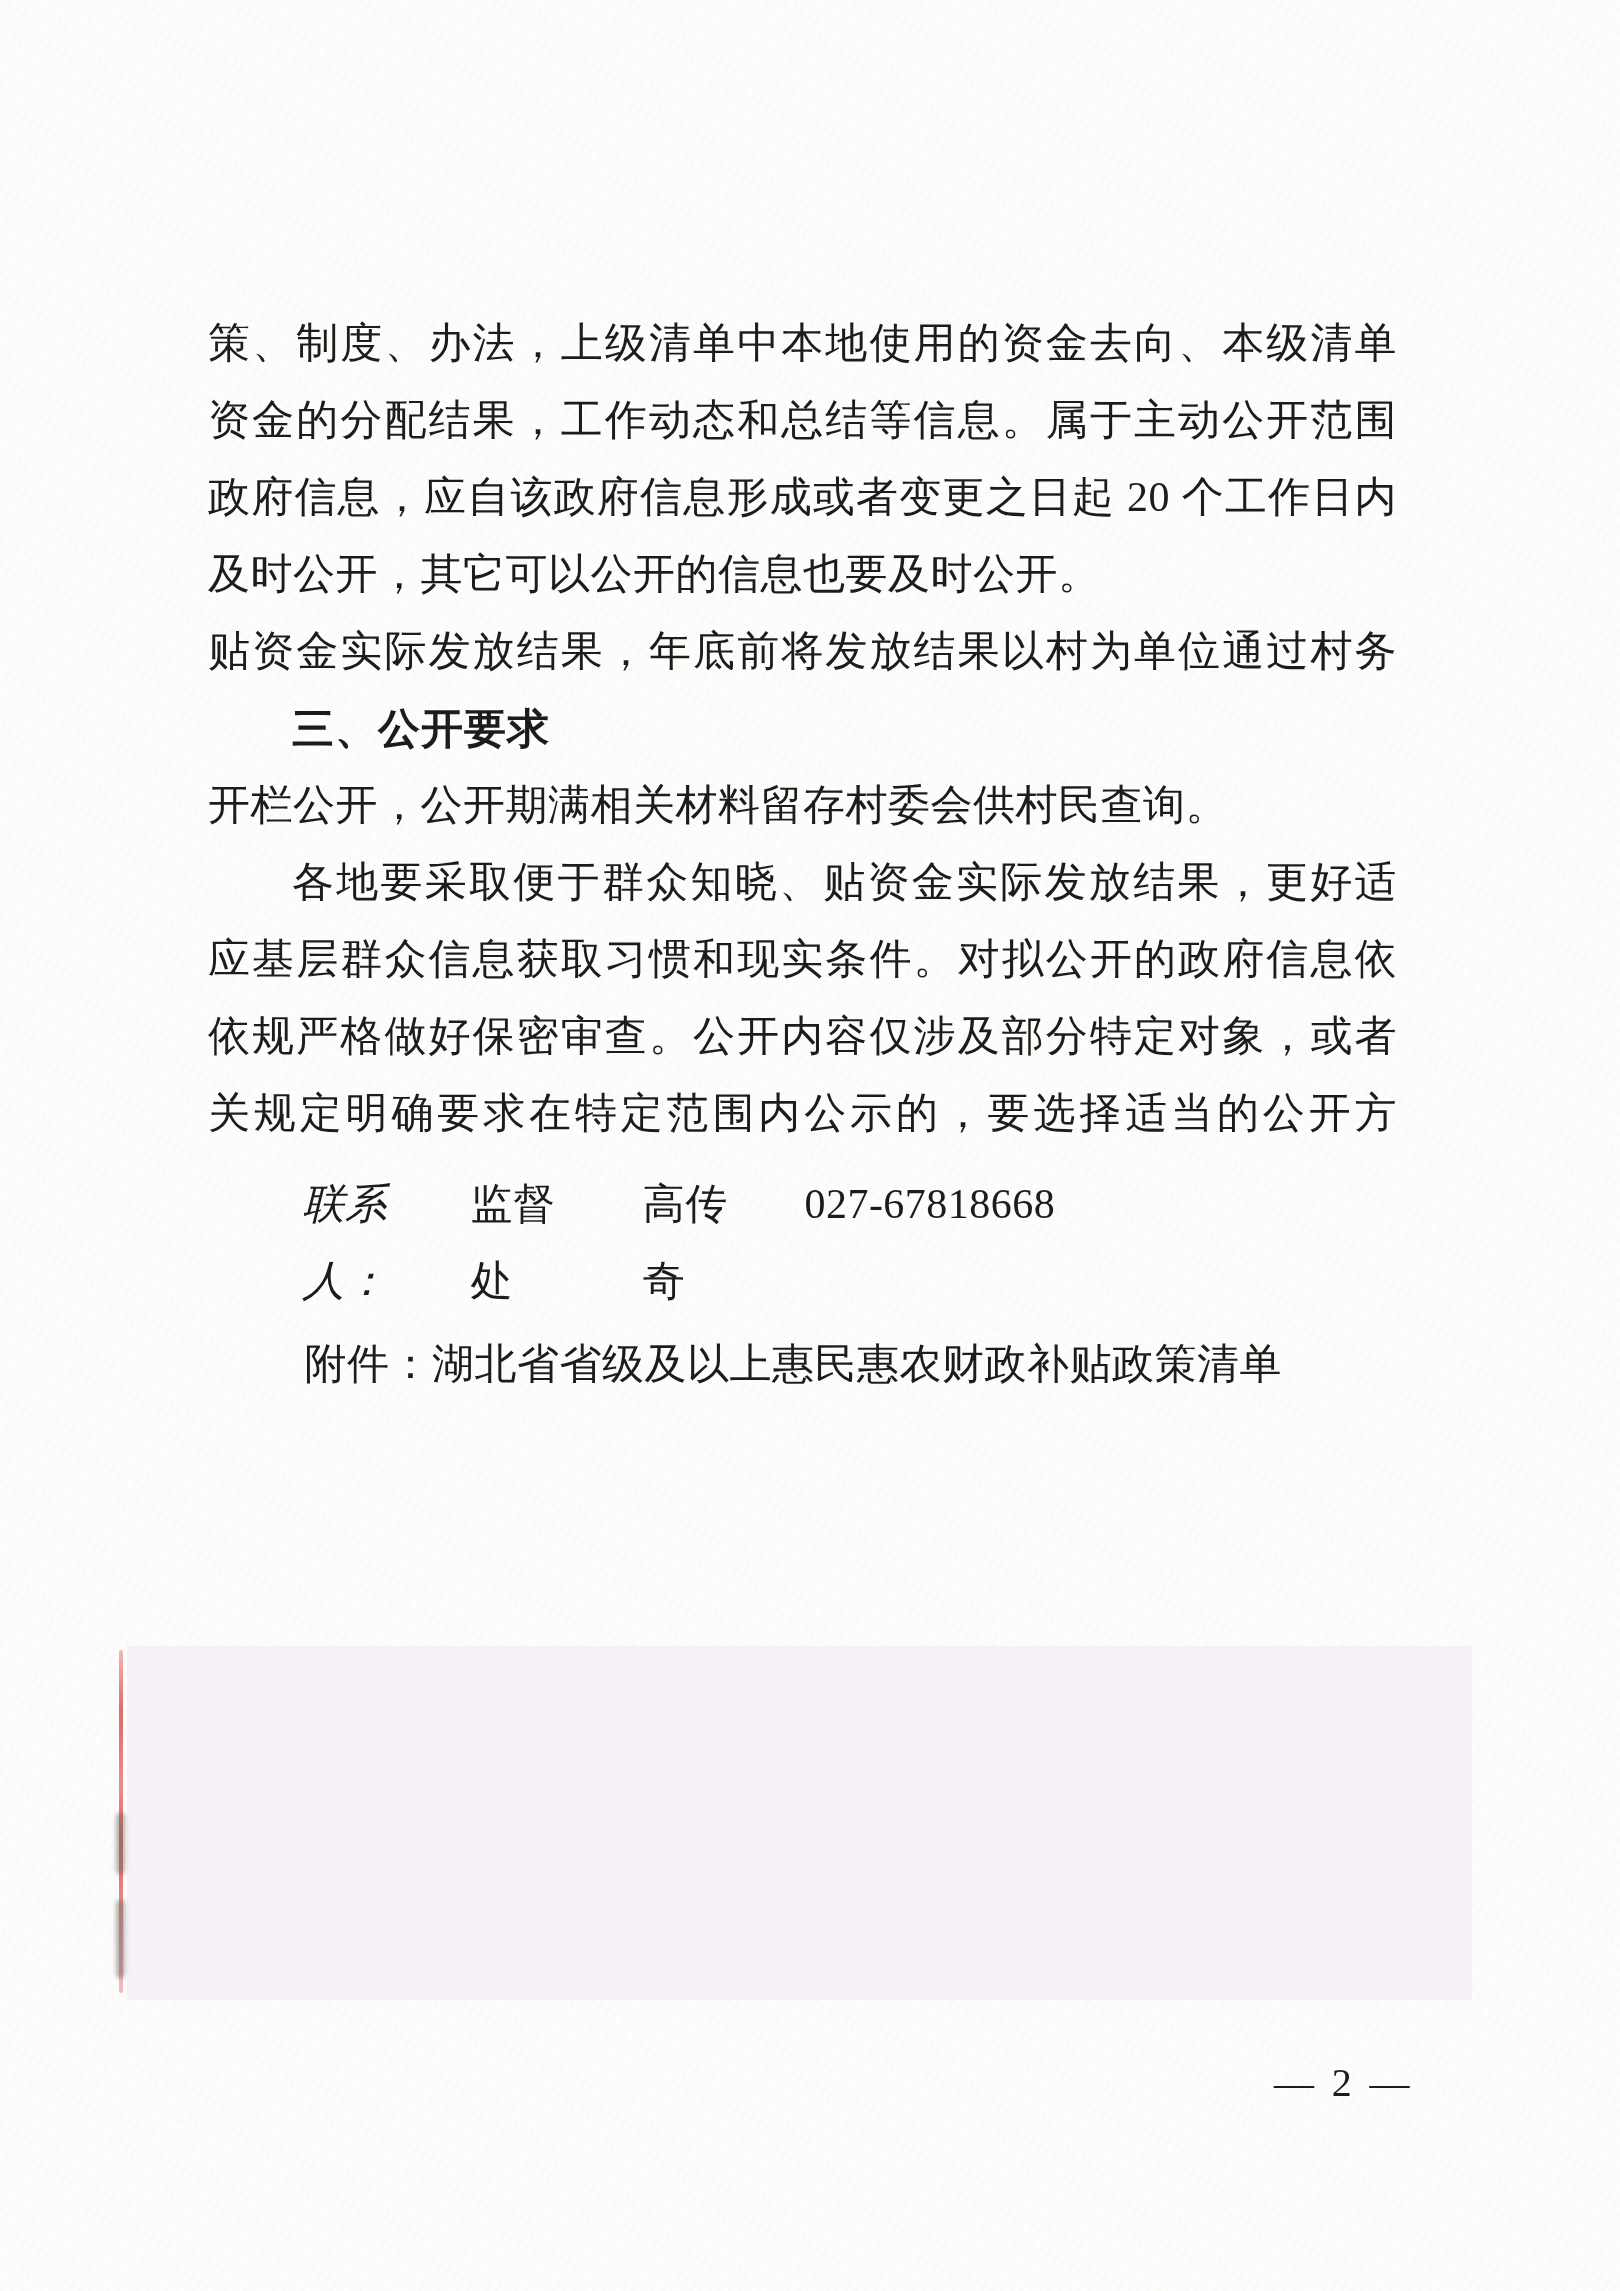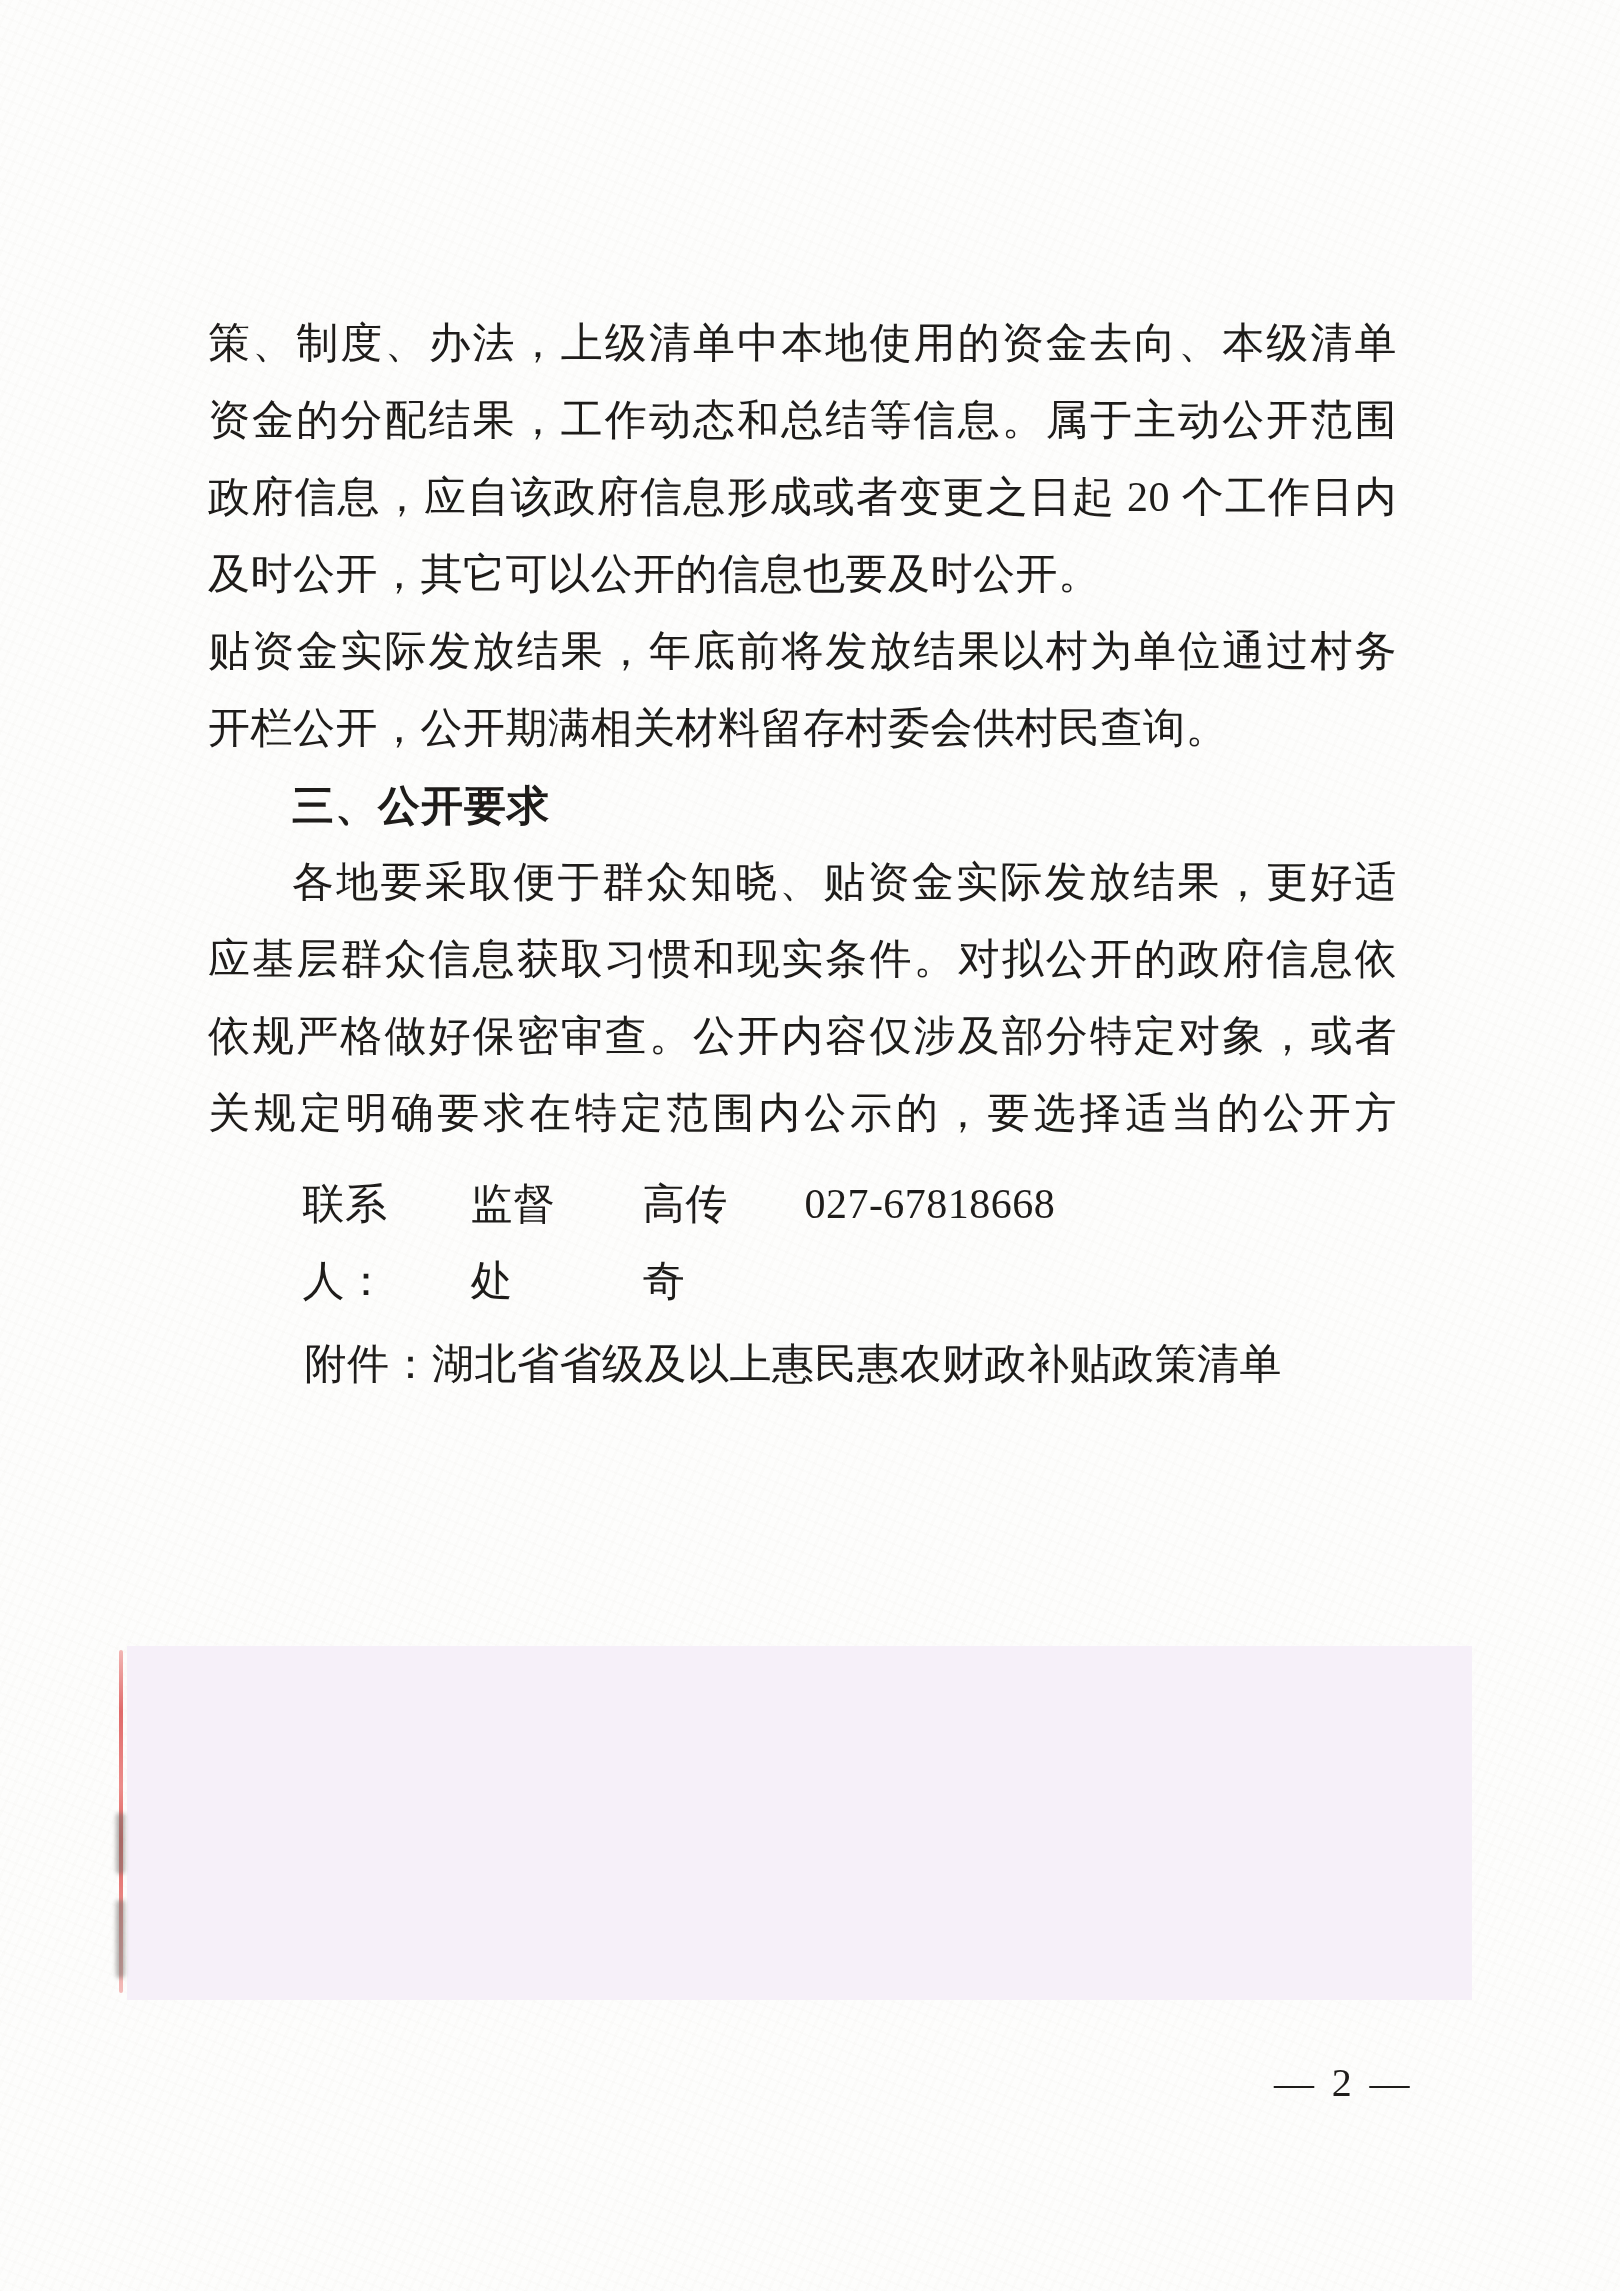--- a/index.html
+++ b/index.html
@@ -35,21 +35,21 @@
     font-weight:700;
     font-family:"Liberation Sans","DejaVu Sans",sans-serif;
     letter-spacing:1px;
   }
   .contact-block{margin-top:13.7px;}
   .contact-line{
     display:flex;
     padding-left:2.25em;
     height:77px;
   }
-  .c-prefix{display:inline-block;width:4em;}
+  .c-prefix{display:inline-block;width:4em;font-style:italic;}
   .c-dept{display:inline-block;width:3em;margin-right:1.1em;}
   .c-name{display:inline-block;width:3em;margin-right:0.85em;}
   .c-phone{display:inline-block;}
   .attachment-line{
     margin-top:83px;
     padding-left:2.3em;
     height:77px;
     white-space:nowrap;
   }
   .redacted-region{
@@ -87,22 +87,22 @@
 <body>
 
 <div class="page">
 
   <div class="body-text">
     <div class="line fill">策、制度、办法，上级清单中本地使用的资金去向、本级清单中</div>
     <div class="line fill">资金的分配结果，工作动态和总结等信息。属于主动公开范围的</div>
     <div class="line fill">政府信息，应自该政府信息形成或者变更之日起 20 个工作日内</div>
     <div class="line">及时公开，其它可以公开的信息也要及时公开。</div>
     <div class="line fill">贴资金实际发放结果，年底前将发放结果以村为单位通过村务公</div>
+    <div class="line heading indent">三、公开要求</div>
     <div class="line">开栏公开，公开期满相关材料留存村委会供村民查询。</div>
-    <div class="line heading indent">三、公开要求</div>
     <div class="line fill indent">各地要采取便于群众知晓、贴资金实际发放结果，更好适</div>
     <div class="line fill">应基层群众信息获取习惯和现实条件。对拟公开的政府信息依法</div>
     <div class="line fill">依规严格做好保密审查。公开内容仅涉及部分特定对象，或者相</div>
     <div class="line fill">关规定明确要求在特定范围内公示的，要选择适当的公开方式，</div>
 
     <div class="contact-block">
       <div class="contact-line">
         <span class="c-prefix">联系人：</span>
         <span class="c-dept">监督处</span>
         <span class="c-name">高传奇</span>

